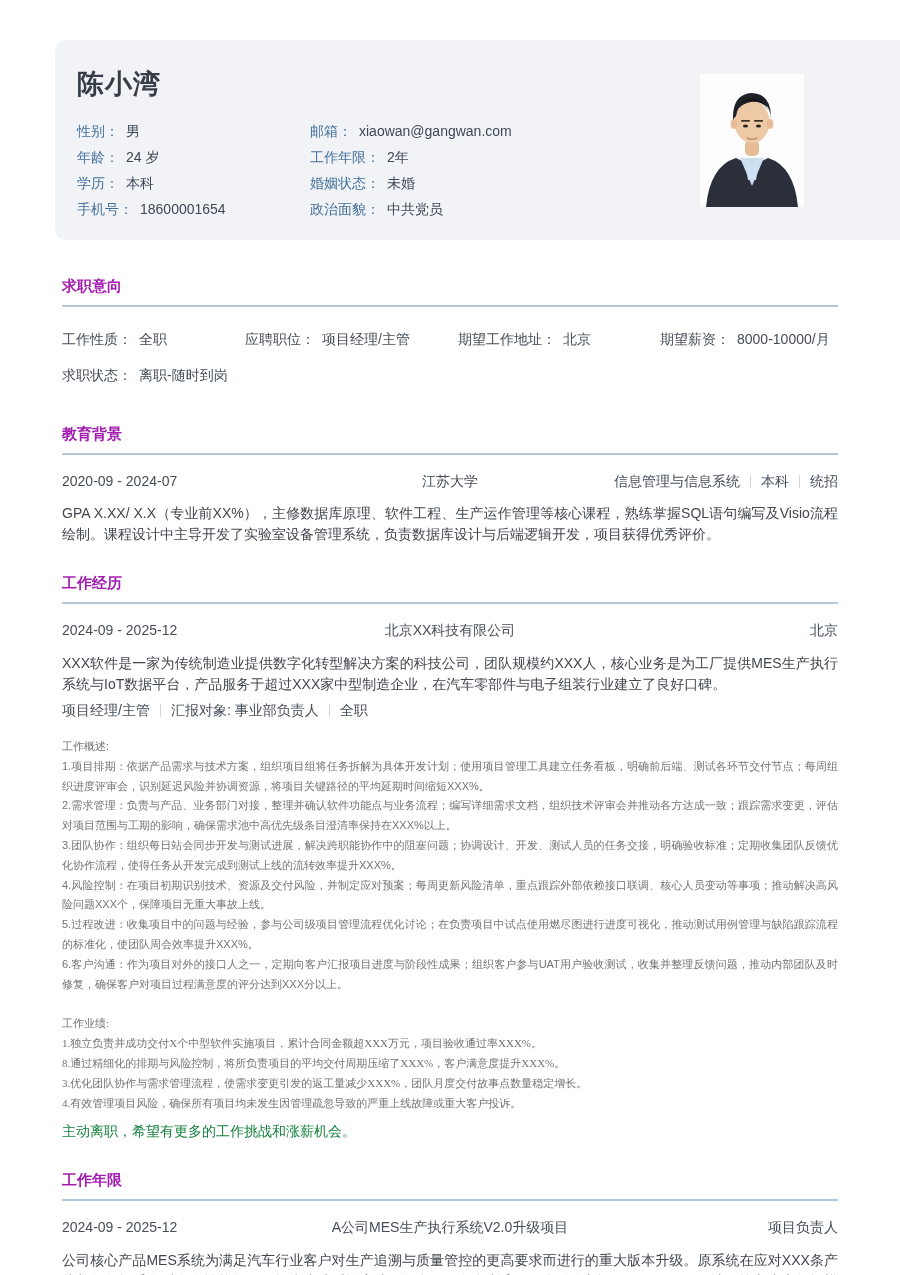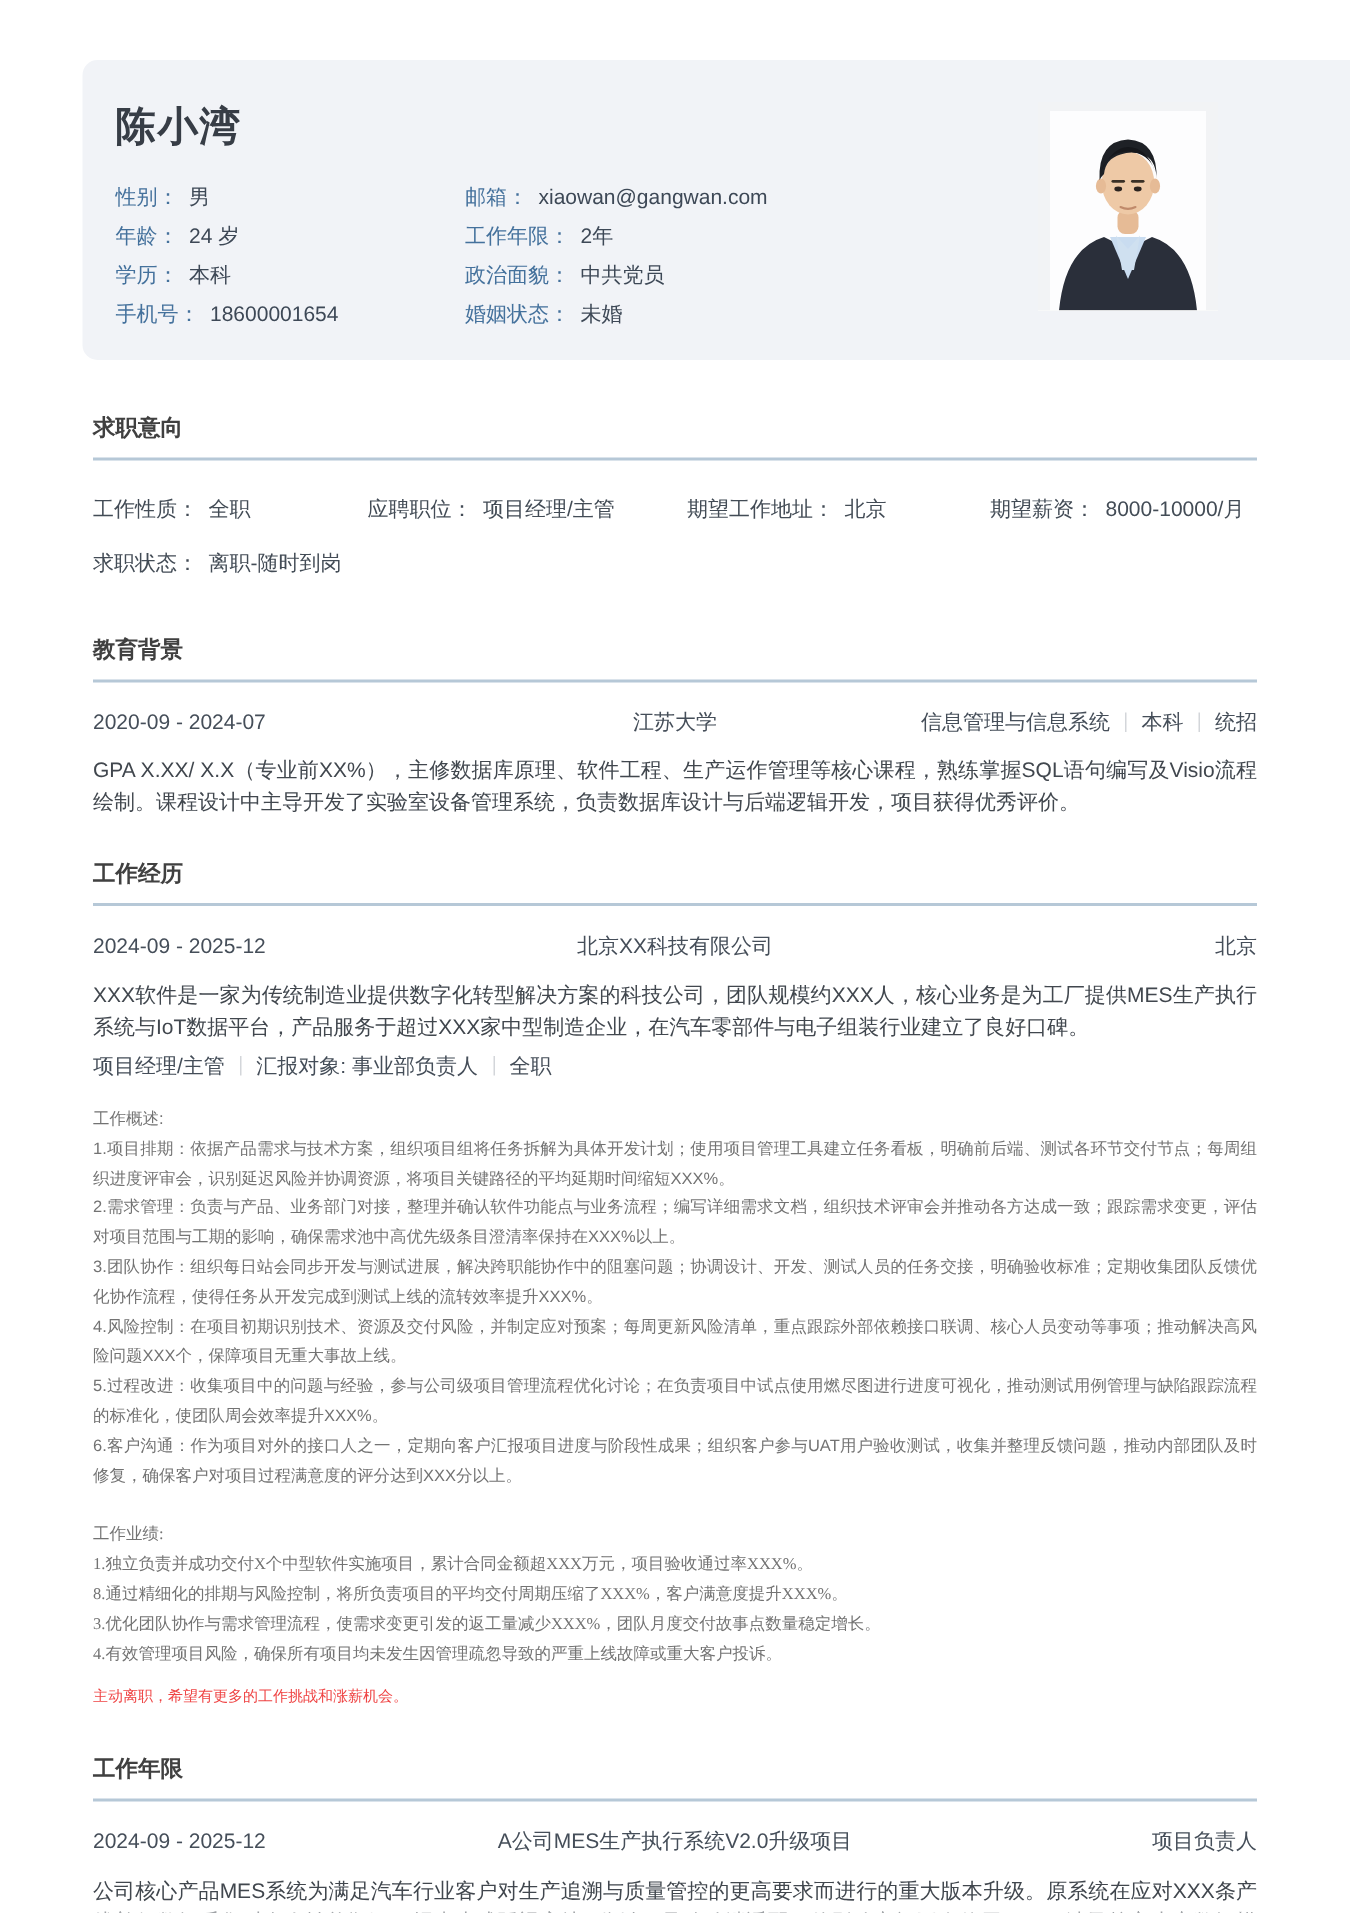--- a/index.html
+++ b/index.html
@@ -25,21 +25,21 @@
   .info-row{height:26px;line-height:26px;white-space:nowrap;}
   .info-label{color:#44719c;}
   .info-value{color:#3d4856;margin-left:7px;}
   .photo{
     position:absolute;left:637px;top:28px;width:120px;height:139px;
     overflow:hidden;background:#fbfbfc;
   }
 
   
   .content{position:absolute;left:62px;top:277px;width:776px;}
-  h2.sec-title{font-size:15px;font-weight:700;color:#404040;margin:0;line-height:18px;}
+  h2.sec-title{font-size:15px;font-weight:700;color:#a21caf;margin:0;line-height:18px;}
   .divider{border-bottom:2px solid #b6c8d7;margin-top:10px;}
 
   .sec{margin:0;}
   .sec-edu .sec-title{margin-top:42px;}
   .sec-work .sec-title{margin-top:30px;}
   .sec-proj .sec-title{margin-top:29px;}
 
   
   .ji-row1{display:flex;margin-top:24px;font-size:14px;line-height:16px;color:#434c56;white-space:nowrap;}
   .ji-item{}
@@ -60,21 +60,21 @@
   .sep{display:inline-block;width:1px;height:13px;background:#d3d6da;margin:0 10px;vertical-align:-2px;}
 
   .para{font-size:14px;line-height:20.5px;margin:13px 0 0 0;color:#41474e;text-align:justify;}
   .para.intro{margin-top:14px;}
 
   .pos-row{display:flex;align-items:center;margin-top:8px;font-size:14px;line-height:17px;color:#454e59;white-space:nowrap;}
 
   .block{margin-top:18px;font-size:11px;line-height:19.8px;color:#737373;text-align:justify;}
   .block p{margin:0;}
   .block-achv{margin-top:20px;font-family:Liberation Serif, serif;}
-  .leave{margin-top:9px;font-size:10px;line-height:19.8px;color:#ef4444;}
+  .leave{margin-top:9px;font-size:14px;line-height:19.8px;color:#15803d;}
 
   .proj-desc{margin-top:14px;}
 </style>
 </head>
 <body>
 
 <div class="page">
 
   <div class="header-card">
     <div class="name">陈小湾</div>
@@ -95,24 +95,24 @@
     </div>
 
     <div class="info-col col-right">
       <div class="info-row">
         <span class="info-label">邮箱：</span><span class="info-value">xiaowan@gangwan.com</span>
       </div>
       <div class="info-row">
         <span class="info-label">工作年限：</span><span class="info-value">2年</span>
       </div>
       <div class="info-row">
+        <span class="info-label">婚姻状态：</span><span class="info-value">未婚</span>
+      </div>
+      <div class="info-row">
         <span class="info-label">政治面貌：</span><span class="info-value">中共党员</span>
-      </div>
-      <div class="info-row">
-        <span class="info-label">婚姻状态：</span><span class="info-value">未婚</span>
       </div>
     </div>
 
     <div class="photo">
       <svg width="120" height="139" viewBox="0 0 120 139">
         <rect width="120" height="139" fill="#fafbfc"></rect>
         <rect x="0" y="0" width="120" height="139" fill="#f2f3f5"></rect>
         <rect x="8" y="6" width="104" height="133" fill="#fdfdfe"></rect>
 
         <path d="M14 139 Q18 98 44 90 L60 98 L76 90 Q102 98 106 139 Z" fill="#2a2f3a"></path>

